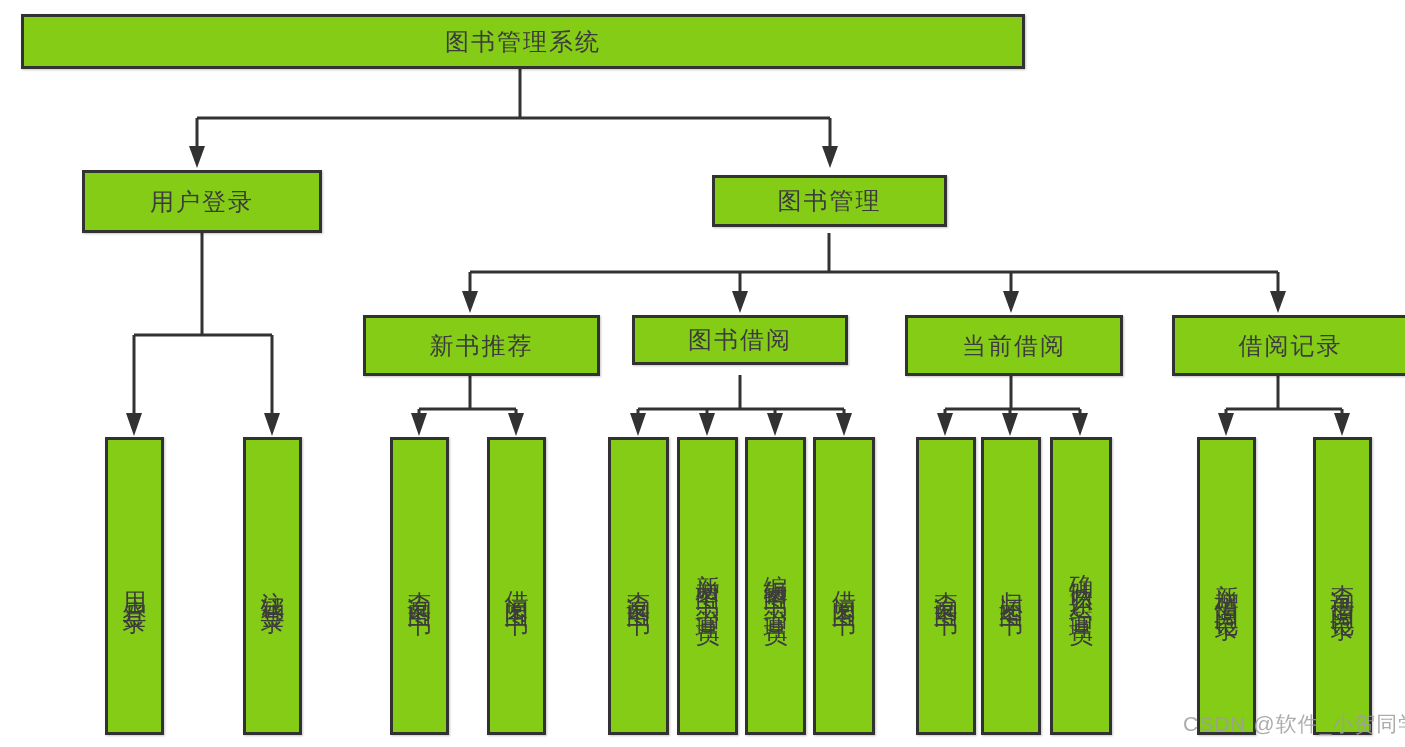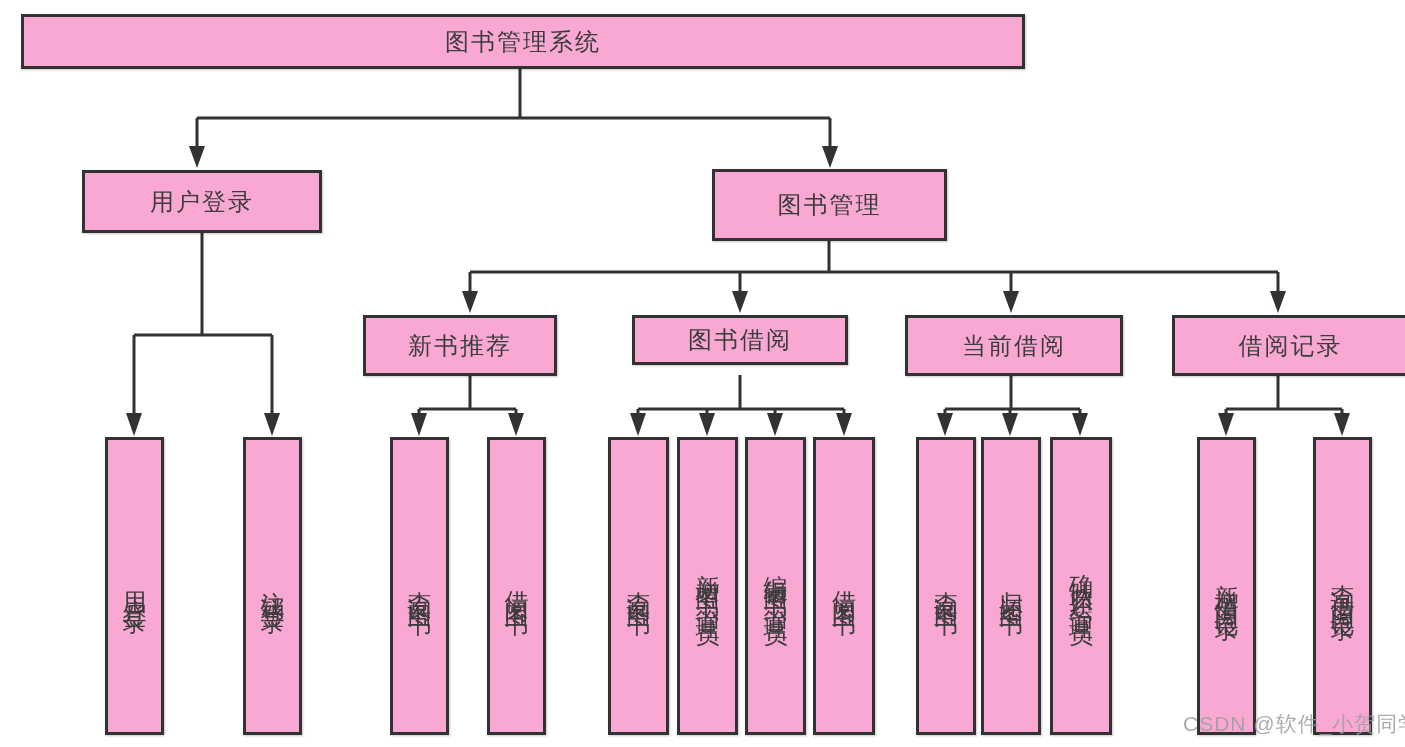--- a/index.html
+++ b/index.html
@@ -2,21 +2,21 @@
 <html><head>
 <meta charset="utf-8">
 <style>
   html,body{margin:0;padding:0;background:#ffffff;}
   .stage{
     position:relative;width:1405px;height:747px;background:#ffffff;
     font-family:"Liberation Sans","DejaVu Sans",sans-serif;color:#3c3c3c;overflow:hidden;
   }
   svg.connectors{position:absolute;left:0;top:0;pointer-events:none;}
   .box{
-    position:absolute;background:#f9a8d4;border:3px solid #323232;
+    position:absolute;background:#84cc16;border:3px solid #323232;
     display:flex;align-items:center;justify-content:center;box-sizing:border-box;
     box-shadow:1px 1px 2px rgba(0,0,0,0.22);
   }
   .hlabel{font-size:24px;letter-spacing:2px;white-space:nowrap;}
   .leaf{top:437px;height:298px;}
   .vtext{
     writing-mode:vertical-rl;text-orientation:mixed;
     font-size:24px;letter-spacing:7px;line-height:1;white-space:nowrap;
   }
   .watermark{
@@ -69,25 +69,25 @@
     </g>
   </svg>
 
   <div class="box" style="left:21px;top:14px;width:1004px;height:55px">
     <span class="hlabel">图书管理系统</span>
   </div>
 
   <div class="box" style="left:82px;top:170px;width:240px;height:63px">
     <span class="hlabel">用户登录</span>
   </div>
-  <div class="box" style="left:712px;top:169px;width:235px;height:72px">
+  <div class="box" style="left:712px;top:175px;width:235px;height:52px">
     <span class="hlabel">图书管理</span>
   </div>
 
-  <div class="box" style="left:363px;top:315px;width:194px;height:61px">
+  <div class="box" style="left:363px;top:315px;width:237px;height:61px">
     <span class="hlabel">新书推荐</span>
   </div>
   <div class="box" style="left:632px;top:315px;width:216px;height:50px">
     <span class="hlabel">图书借阅</span>
   </div>
   <div class="box" style="left:905px;top:315px;width:218px;height:61px">
     <span class="hlabel">当前借阅</span>
   </div>
   <div class="box" style="left:1172px;top:315px;width:237px;height:61px">
     <span class="hlabel">借阅记录</span>

